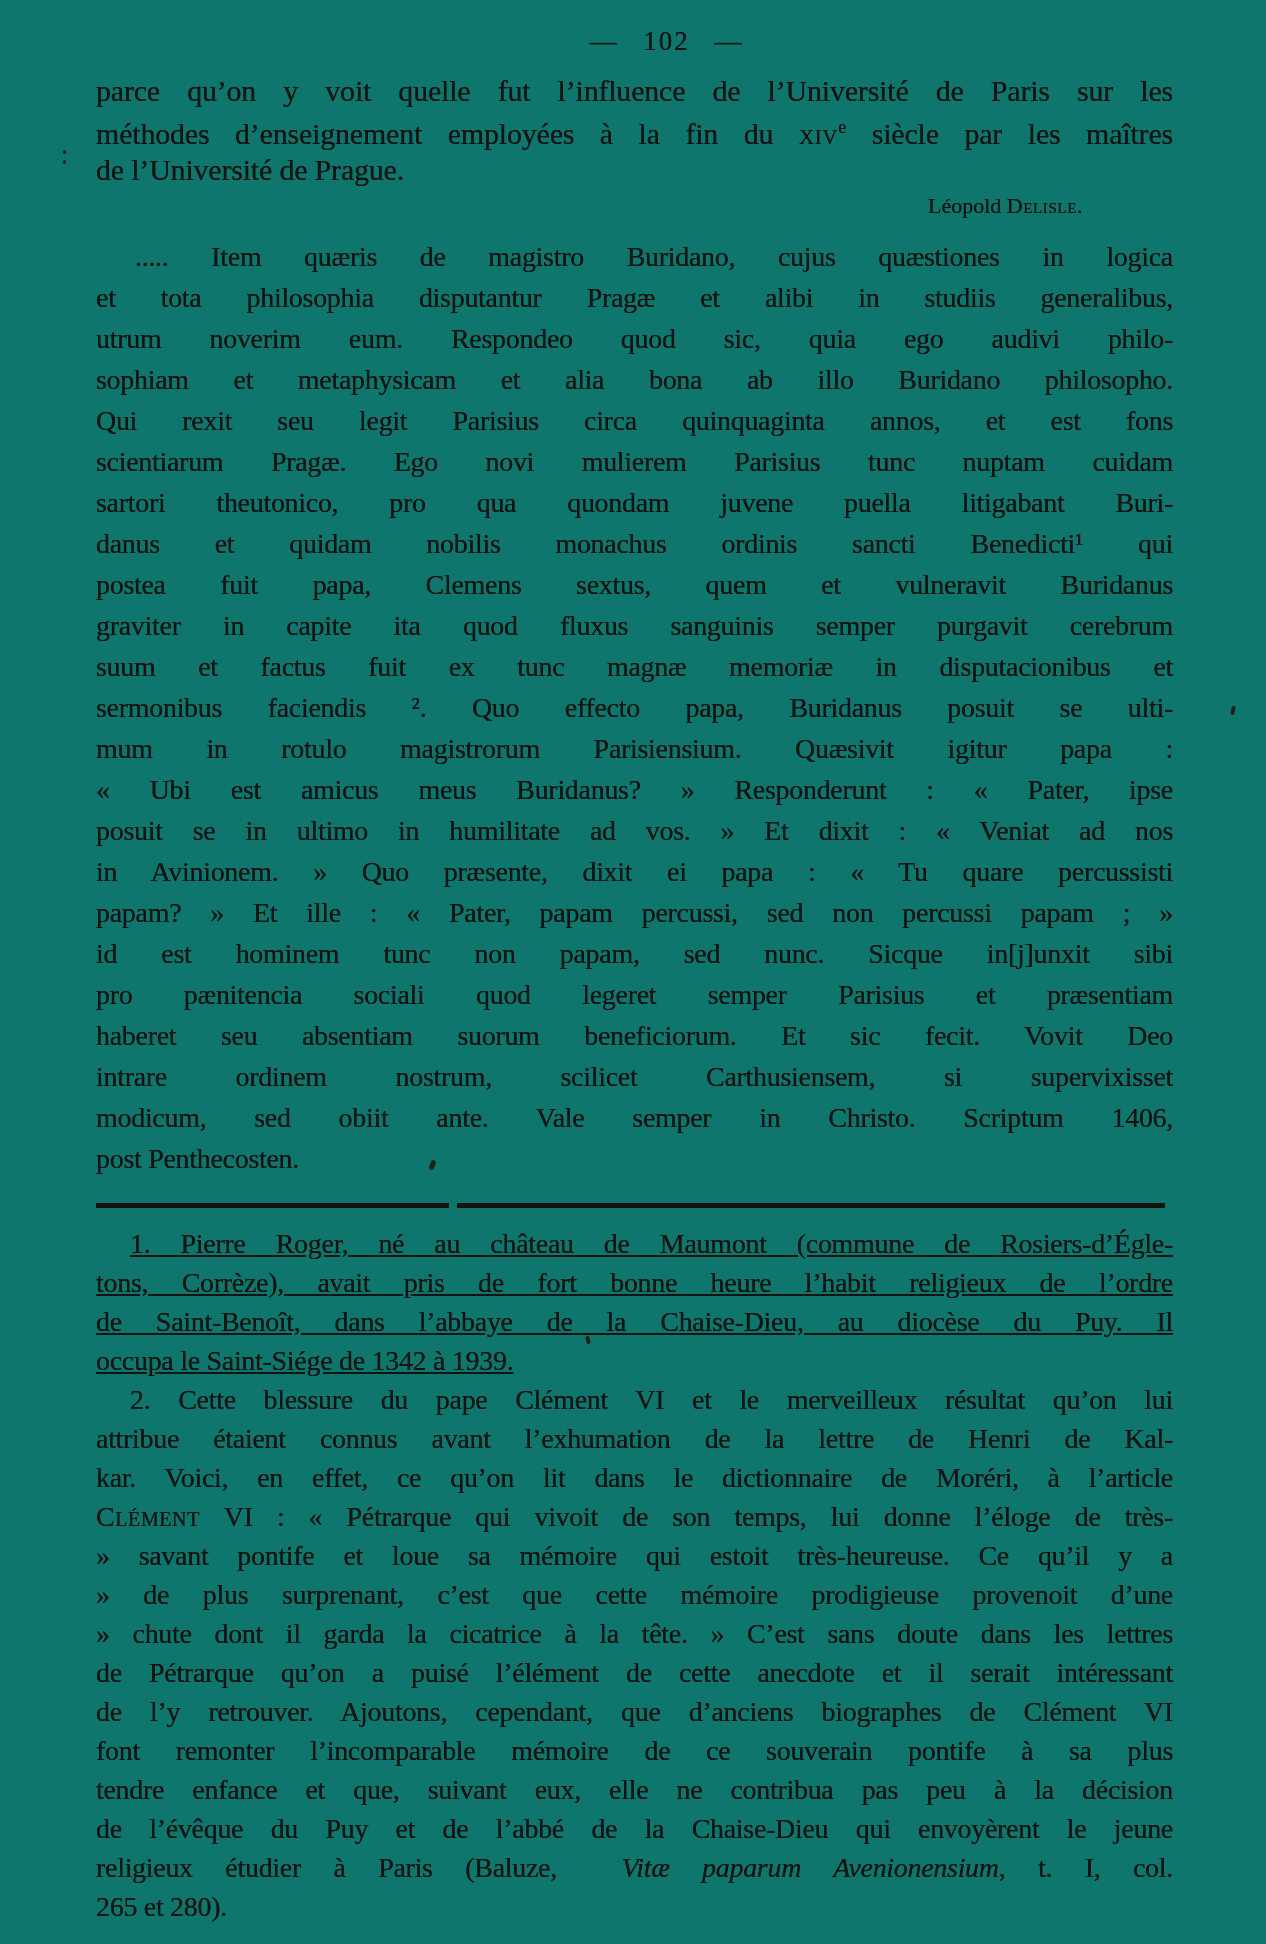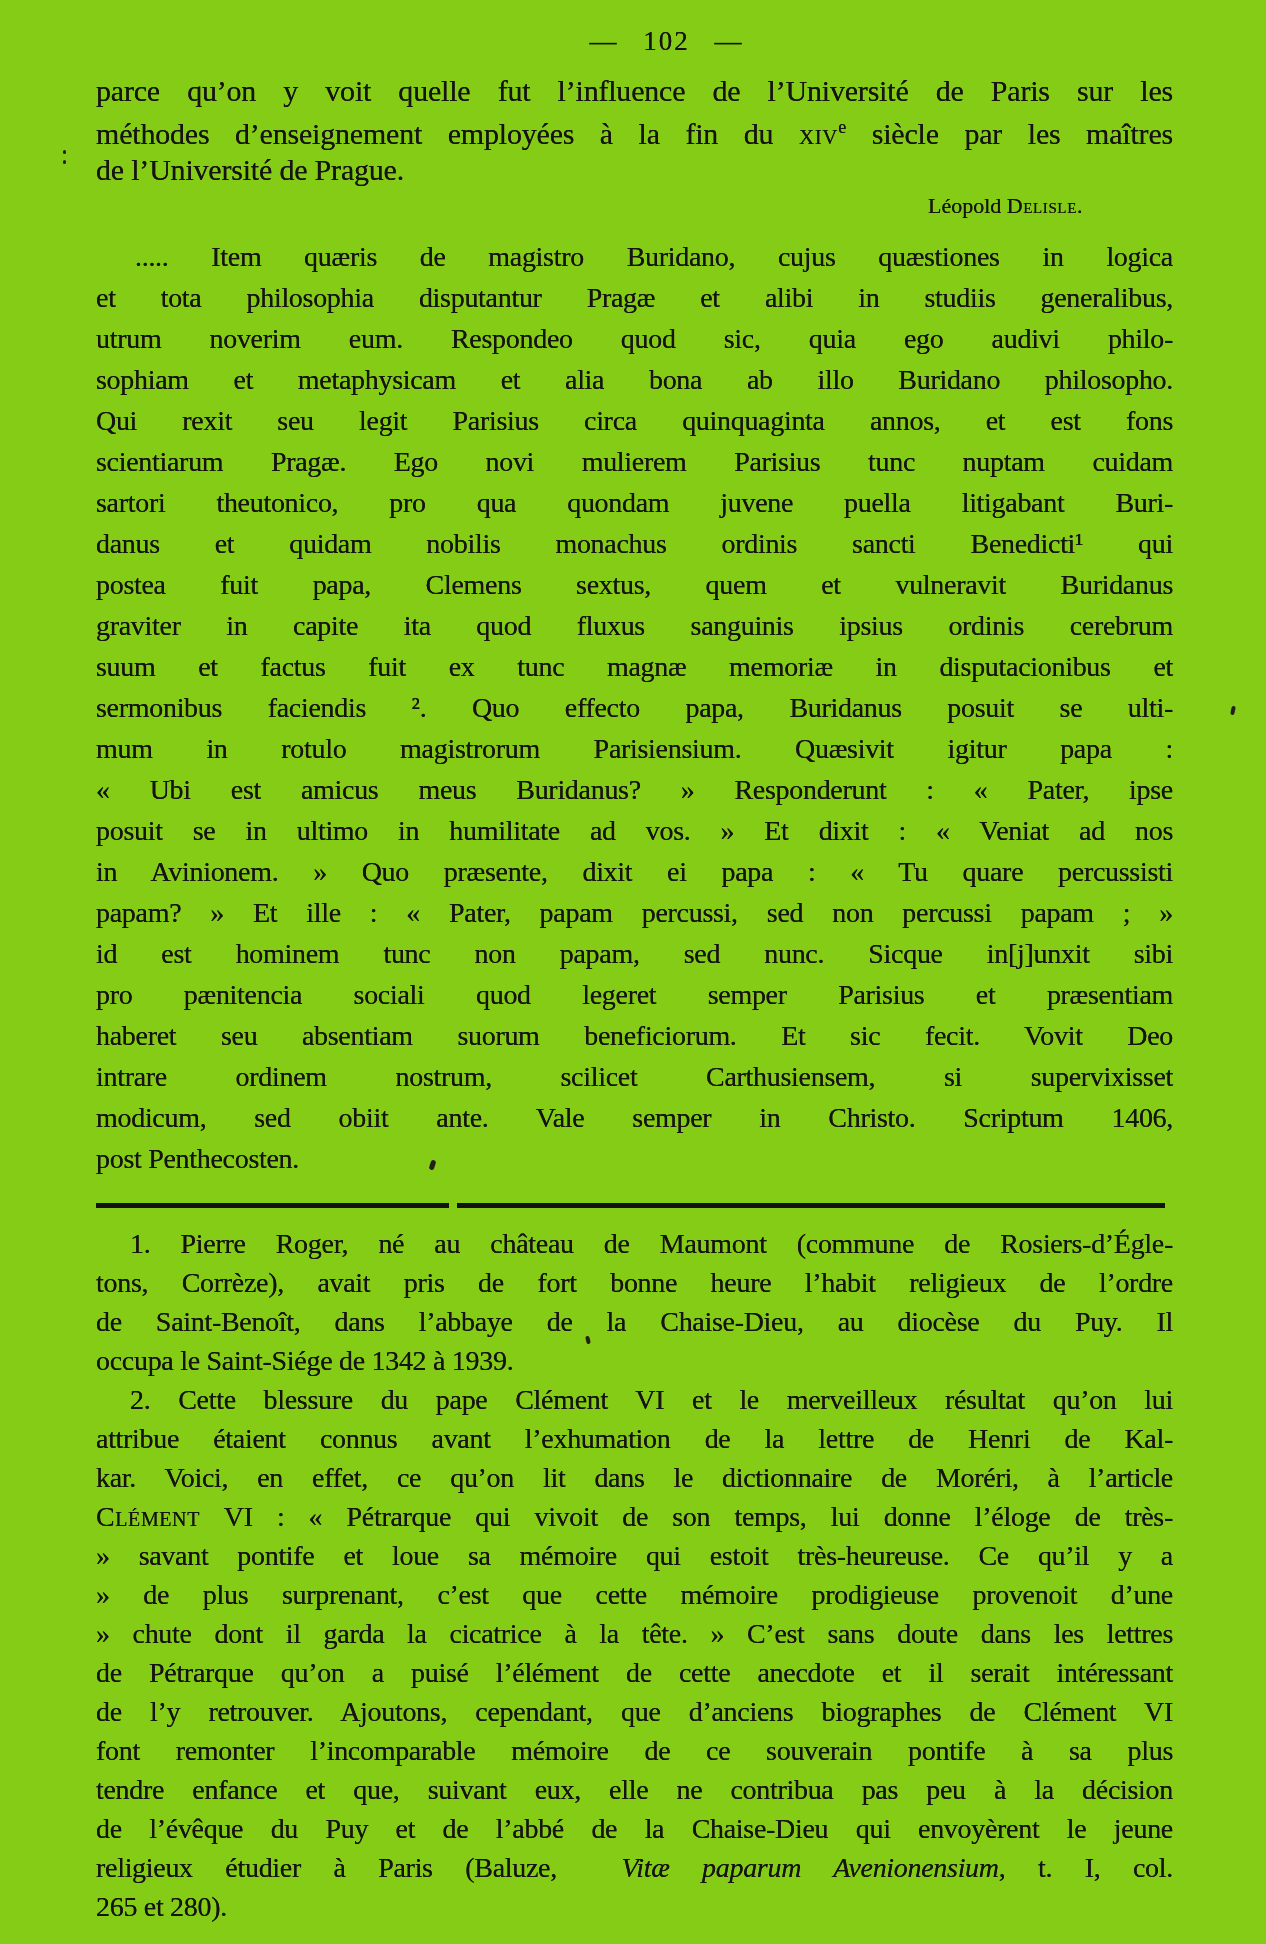--- a/index.html
+++ b/index.html
@@ -2,21 +2,21 @@
 <html><head>
 <meta charset="utf-8">
 <style>
   html, body { margin: 0; padding: 0; background: #fbfbf8; }
   .page {
     position: relative;
     width: 1266px;
     height: 1944px;
     box-sizing: border-box;
     padding: 0 93px 0 96px;
-    background: #84cc16;
+    background: #0f766e;
     color: #161412;
     font-family: "Liberation Serif", "DejaVu Serif", serif;
     text-shadow: 0 0 0.4px rgba(10,8,6,0.85);
     overflow: hidden;
   }
   .folio {
     margin-top: 26px;
     position: relative;
     left: 32px;
     text-align: center;
@@ -50,21 +50,21 @@
     width: 1069px;
   }
   .rule .seg1 { width: 353px; height: 5px; background: #151310; }
   .rule .gap  { width: 8px; height: 5px; }
   .rule .seg2 { flex: 1; height: 5px; background: #151310; }
   .fn {
     font-size: 28px;
     line-height: 39px;
     letter-spacing: -0.3px;
   }
-  .fn1 { margin-top: 16px; }
+  .fn1 { margin-top: 16px; text-decoration: underline; }
   .fn .indent { text-indent: 34px; }
   .line {
     text-align: justify;
     text-align-last: justify;
   }
   .line.noj { text-align-last: left; }
   .sc { font-variant: small-caps; letter-spacing: 0.6px; }
   .it { font-style: italic; margin-left: 32px; }
   .sup { font-size: 60%; vertical-align: super; letter-spacing: 0; }
   
@@ -94,21 +94,21 @@
   <section class="letter">
       <div class="line indent"><span>..... Item quæris de magistro Buridano, cujus quæstiones in logica</span></div>
       <div class="line"><span>et tota philosophia disputantur Pragæ et alibi in studiis generalibus,</span></div>
       <div class="line"><span>utrum noverim eum. Respondeo quod sic, quia ego audivi philo-</span></div>
       <div class="line"><span>sophiam et metaphysicam et alia bona ab illo Buridano philosopho.</span></div>
       <div class="line"><span>Qui rexit seu legit Parisius circa quinquaginta annos, et est fons</span></div>
       <div class="line"><span>scientiarum Pragæ. Ego novi mulierem Parisius tunc nuptam cuidam</span></div>
       <div class="line"><span>sartori theutonico, pro qua quondam juvene puella litigabant Buri-</span></div>
       <div class="line"><span>danus et quidam nobilis monachus ordinis sancti Benedicti¹ qui</span></div>
       <div class="line"><span>postea fuit papa, Clemens sextus, quem et vulneravit Buridanus</span></div>
-      <div class="line"><span>graviter in capite ita quod fluxus sanguinis ipsius ordinis cerebrum</span></div>
+      <div class="line"><span>graviter in capite ita quod fluxus sanguinis semper purgavit cerebrum</span></div>
       <div class="line"><span>suum et factus fuit ex tunc magnæ memoriæ in disputacionibus et</span></div>
       <div class="line"><span>sermonibus faciendis ². Quo effecto papa, Buridanus posuit se ulti-</span></div>
       <div class="line"><span>mum in rotulo magistrorum Parisiensium. Quæsivit igitur papa :</span></div>
       <div class="line"><span>« Ubi est amicus meus Buridanus? » Responderunt : « Pater, ipse</span></div>
       <div class="line"><span>posuit se in ultimo in humilitate ad vos. » Et dixit : « Veniat ad nos</span></div>
       <div class="line"><span>in Avinionem. » Quo præsente, dixit ei papa : « Tu quare percussisti</span></div>
       <div class="line"><span>papam? » Et ille : « Pater, papam percussi, sed non percussi papam ; »</span></div>
       <div class="line"><span>id est hominem tunc non papam, sed nunc. Sicque in[j]unxit sibi</span></div>
       <div class="line"><span>pro pænitencia sociali quod legeret semper Parisius et præsentiam</span></div>
       <div class="line"><span>haberet seu absentiam suorum beneficiorum. Et sic fecit. Vovit Deo</span></div>

